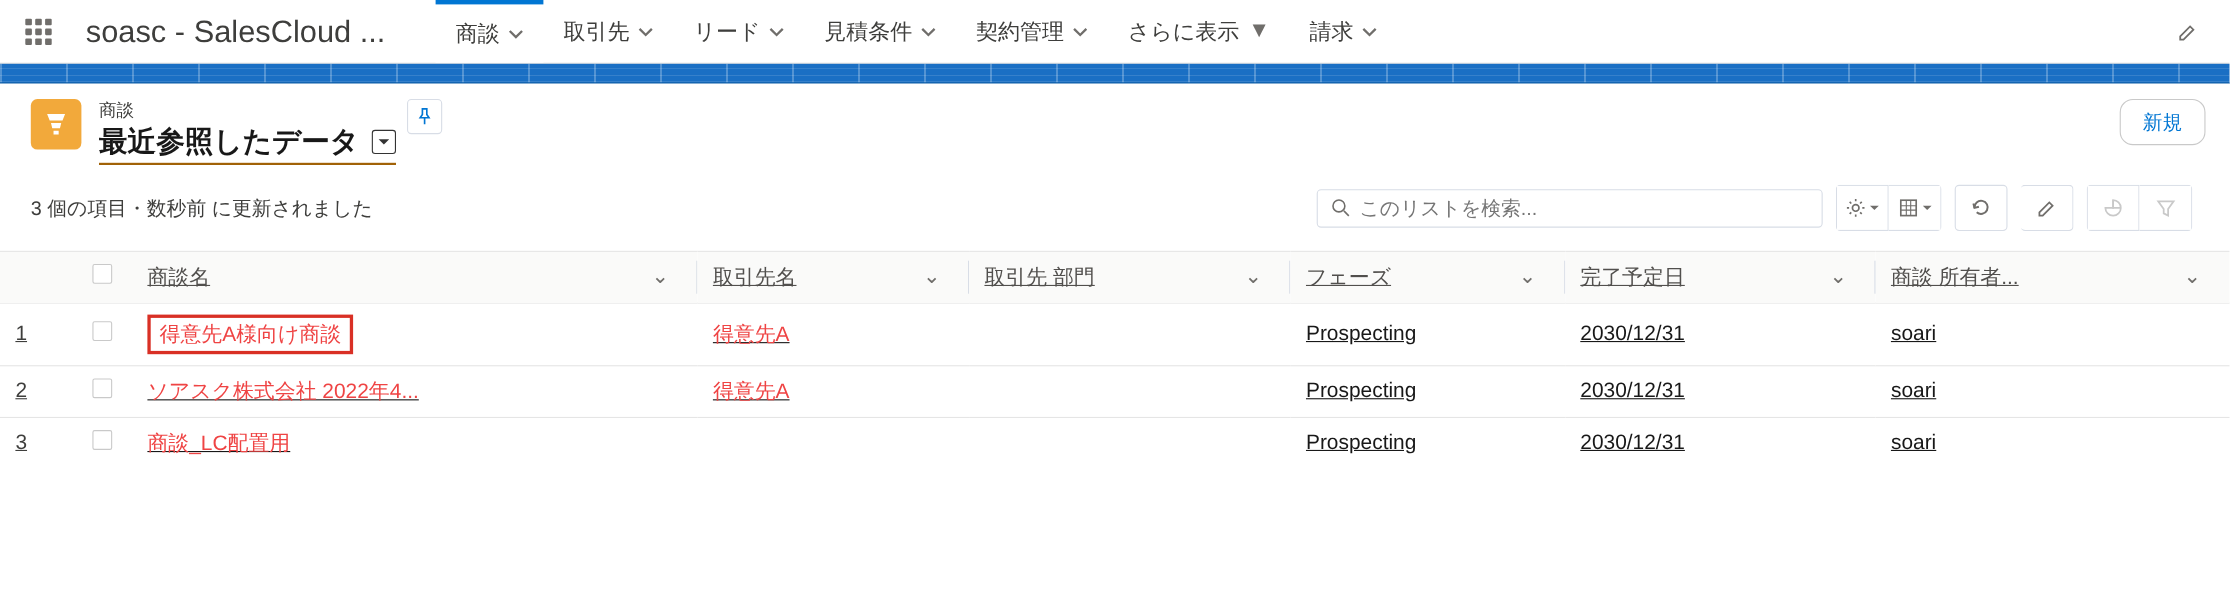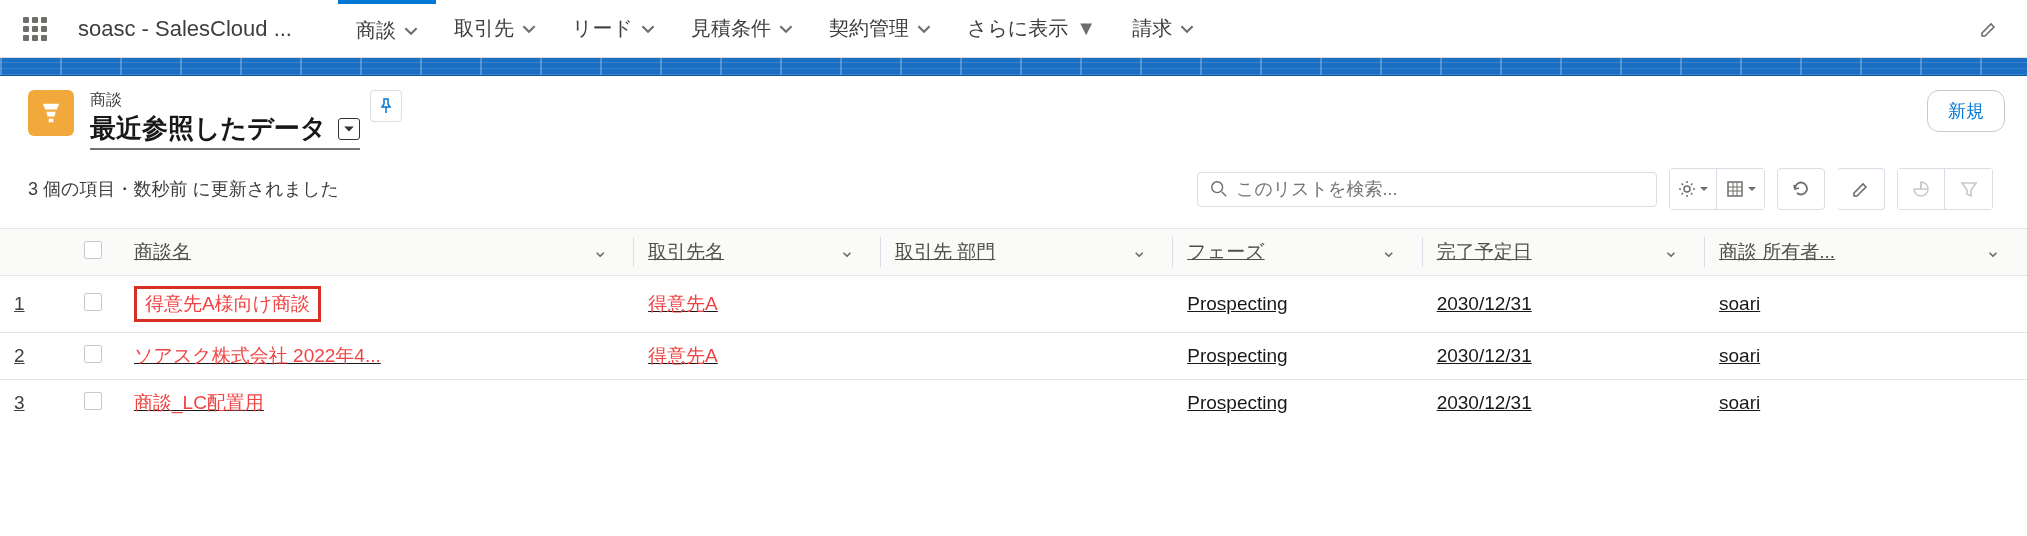--- a/index.html
+++ b/index.html
@@ -3,40 +3,40 @@
 <meta charset="utf-8">
 <style>
   * { box-sizing: border-box; margin: 0; padding: 0; }
   body { font-family: "Salesforce Sans", Arial, sans-serif; font-size: 17px; color: #181818; background: #fff; width: 2027px; }
   
   
   .top-nav { display: flex; align-items: center; height: 58px; border-bottom: 1px solid #ddd; background: #fff; }
   .app-launcher { width: 70px; display: flex; align-items: center; justify-content: center; cursor: pointer; }
   .dots9 { display: grid; grid-template-columns: repeat(3, 6px); grid-template-rows: repeat(3, 6px); gap: 3px; }
   .dots9 span { width: 6px; height: 6px; background: #706e6b; border-radius: 1px; }
-  .app-name { font-size: 22px; color: #3e3e3c; padding: 0 18px 0 8px; }
+  .app-name { font-size: 28px; color: #3e3e3c; padding: 0 18px 0 8px; }
   .nav-tabs { display: flex; height: 100%; margin-left: 28px; }
   .nav-tab { display: flex; align-items: center; padding: 0 18px; font-size: 20px; color: #3e3e3c; cursor: pointer; position: relative; gap: 8px; }
   .nav-tab.active { border-top: 4px solid #0176d3; background: #fff; }
   .nav-tab .chev { color: #706e6b; }
   .nav-edit { margin-left: auto; margin-right: 28px; color: #706e6b; cursor: pointer; }
   
   
   .pattern-bar { height: 18px; background: #1a6fc4; background-image:
     repeating-linear-gradient(90deg, rgba(255,255,255,0.25) 0 2px, transparent 2px 60px),
     repeating-linear-gradient(0deg, rgba(255,255,255,0.12) 0 1px, transparent 1px 6px);
     border-bottom: 1px solid #0e5a9e; }
   
   
   .subheader { padding: 14px 22px 4px 28px; background: #fff; }
   .subheader-top { display: flex; align-items: flex-start; }
   .obj-icon { width: 46px; height: 46px; background: #f2a93b; border-radius: 6px; display: flex; align-items: center; justify-content: center; margin-right: 16px; }
   .obj-titles { display: flex; flex-direction: column; }
   .obj-label { font-size: 16px; color: #3e3e3c; }
-  .list-title-row { display: flex; align-items: center; gap: 10px; border-bottom: 2px solid #737373; padding-bottom: 2px; }
+  .list-title-row { display: flex; align-items: center; gap: 10px; border-bottom: 2px solid #a16207; padding-bottom: 2px; }
   .list-title { font-size: 26px; font-weight: 700; color: #181818; }
   .dd-caret { width: 22px; height: 22px; border: 1px solid #333; border-radius: 3px; display:flex; align-items:center; justify-content:center; margin-left: 2px; }
   .pin-btn { width: 32px; height: 32px; border: 1px solid #d8dde6; border-radius: 4px; display: flex; align-items: center; justify-content: center; margin-left: 10px; background: #fff; cursor: pointer; color: #0176d3; }
   .new-btn { margin-left: auto; border: 1px solid #c9c9c9; background: #fff; color: #0176d3; font-size: 18px; padding: 8px 20px; border-radius: 12px; cursor: pointer; }
   
   .subheader-bottom { display: flex; align-items: center; margin-top: 18px; gap: 24px; }
   .meta-text { font-size: 18px; color: #3e3e3c; }
   .actions-right { margin-left: auto; display: flex; align-items: center; gap: 0; }
   .search-box { display: flex; align-items: center; border: 1px solid #d8dde6; border-radius: 4px; padding: 6px 12px; width: 460px; background: #fff; margin-right: 12px; color: #706e6b; }
   .search-box input { border: none; outline: none; font-size: 18px; flex: 1; margin-left: 8px; color: #3e3e3c; background: transparent; }

